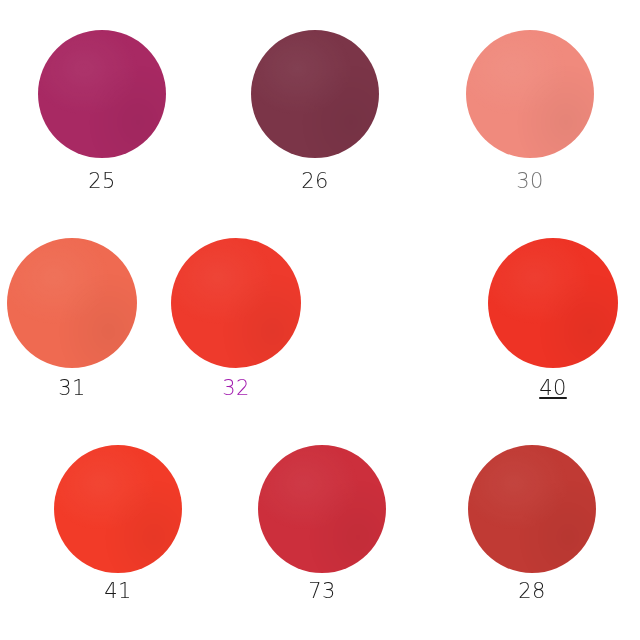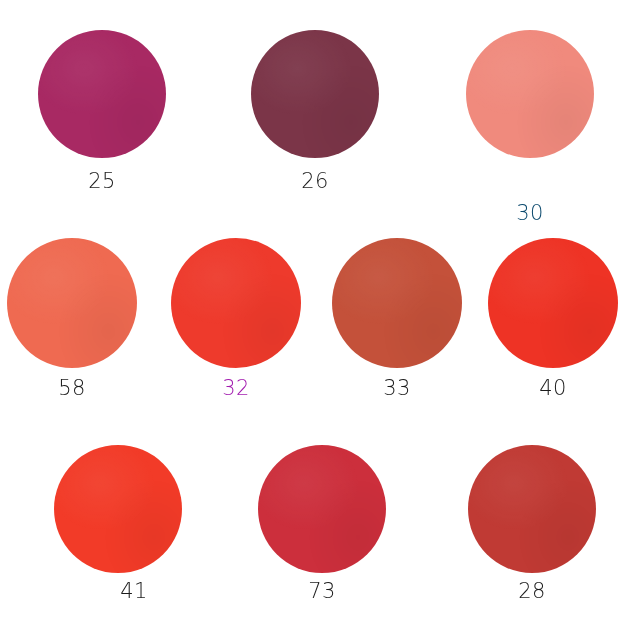--- a/index.html
+++ b/index.html
@@ -78,45 +78,41 @@
       <div class="swatch-item" style="left: 38px; width: 128px; height: 167px;">
         <div class="swatch-disc" style="width: 128px; height: 128px; background: rgb(168, 41, 99);"></div>
         <div class="swatch-label" style="top: 141px; color: rgb(27, 27, 27);">25</div>
       </div>
       <div class="swatch-item" style="left: 251px; width: 128px; height: 167px;">
         <div class="swatch-disc" style="width: 128px; height: 128px; background: rgb(123, 53, 72);"></div>
         <div class="swatch-label" style="top: 141px; color: rgb(27, 27, 27); text-align: right;">26</div>
       </div>
       <div class="swatch-item" style="left: 466px; width: 128px; height: 167px;">
         <div class="swatch-disc" style="width: 128px; height: 128px; background: rgb(240, 138, 125);"></div>
-        <div class="swatch-label" style="top: 141px; color: #0c4a6e; margin-top: 32px;">30</div>
+        <div class="swatch-label" style="top: 141px; color: #737373;">30</div>
       </div>
     </div>
     <div class="swatch-row" style="top: 238px; height: 166px;">
       <div class="swatch-item" style="left: 7px; width: 130px; height: 166px;">
         <div class="swatch-disc" style="width: 130px; height: 130px; background: rgb(239, 106, 81);"></div>
-        <div class="swatch-label" style="top: 140px; color: rgb(27, 27, 27);">58</div>
+        <div class="swatch-label" style="top: 140px; color: rgb(27, 27, 27);">31</div>
       </div>
       <div class="swatch-item" style="left: 171px; width: 130px; height: 166px;">
         <div class="swatch-disc" style="width: 130px; height: 130px; background: rgb(238, 58, 44);"></div>
         <div class="swatch-label" style="top: 140px; color: #a21caf;">32</div>
       </div>
-      <div class="swatch-item" style="left: 332px; width: 130px; height: 166px;">
-        <div class="swatch-disc" style="width: 130px; height: 130px; background: rgb(196, 81, 58);"></div>
-        <div class="swatch-label" style="top: 140px; color: rgb(27, 27, 27);">33</div>
-      </div>
       <div class="swatch-item" style="left: 488px; width: 130px; height: 166px;">
         <div class="swatch-disc" style="width: 130px; height: 130px; background: rgb(238, 51, 37);"></div>
-        <div class="swatch-label" style="top: 140px; color: rgb(27, 27, 27);">40</div>
+        <div class="swatch-label" style="top: 140px; color: rgb(27, 27, 27); text-decoration: underline;">40</div>
       </div>
     </div>
     <div class="swatch-row" style="top: 445px; height: 162px;">
       <div class="swatch-item" style="left: 54px; width: 128px; height: 162px;">
         <div class="swatch-disc" style="width: 128px; height: 128px; background: rgb(242, 59, 40);"></div>
-        <div class="swatch-label" style="top: 136px; color: rgb(27, 27, 27); margin-left: 16px;">41</div>
+        <div class="swatch-label" style="top: 136px; color: rgb(27, 27, 27);">41</div>
       </div>
       <div class="swatch-item" style="left: 258px; width: 128px; height: 162px;">
         <div class="swatch-disc" style="width: 128px; height: 128px; background: rgb(204, 47, 60);"></div>
         <div class="swatch-label" style="top: 136px; color: rgb(27, 27, 27);">73</div>
       </div>
       <div class="swatch-item" style="left: 468px; width: 128px; height: 162px;">
         <div class="swatch-disc" style="width: 128px; height: 128px; background: rgb(192, 58, 52);"></div>
         <div class="swatch-label" style="top: 136px; color: rgb(27, 27, 27);">28</div>
       </div>
     </div>

